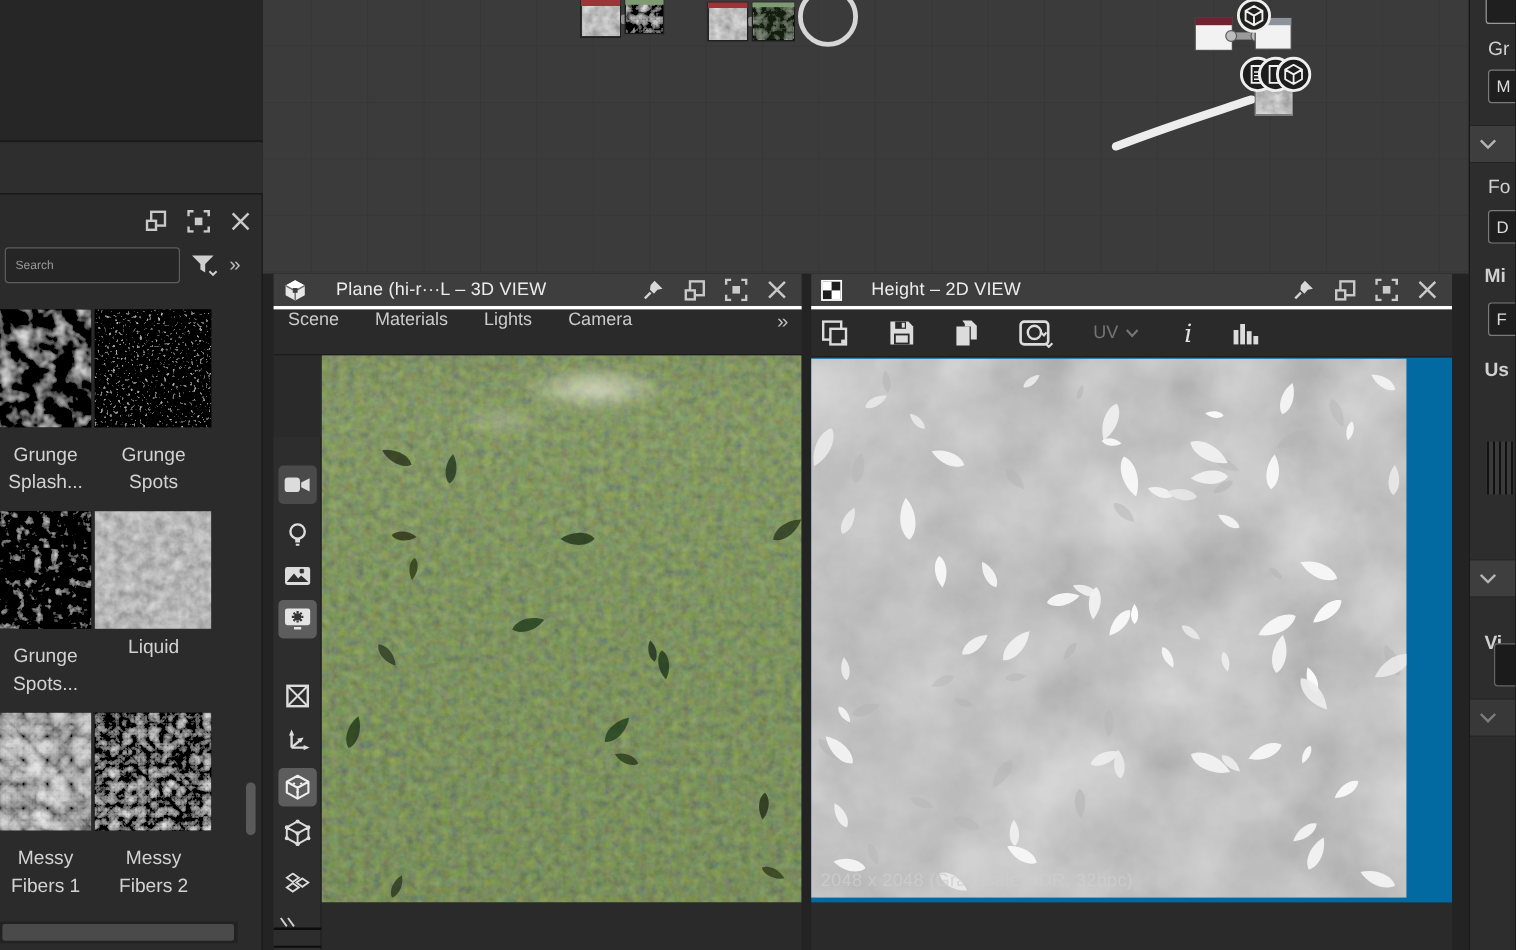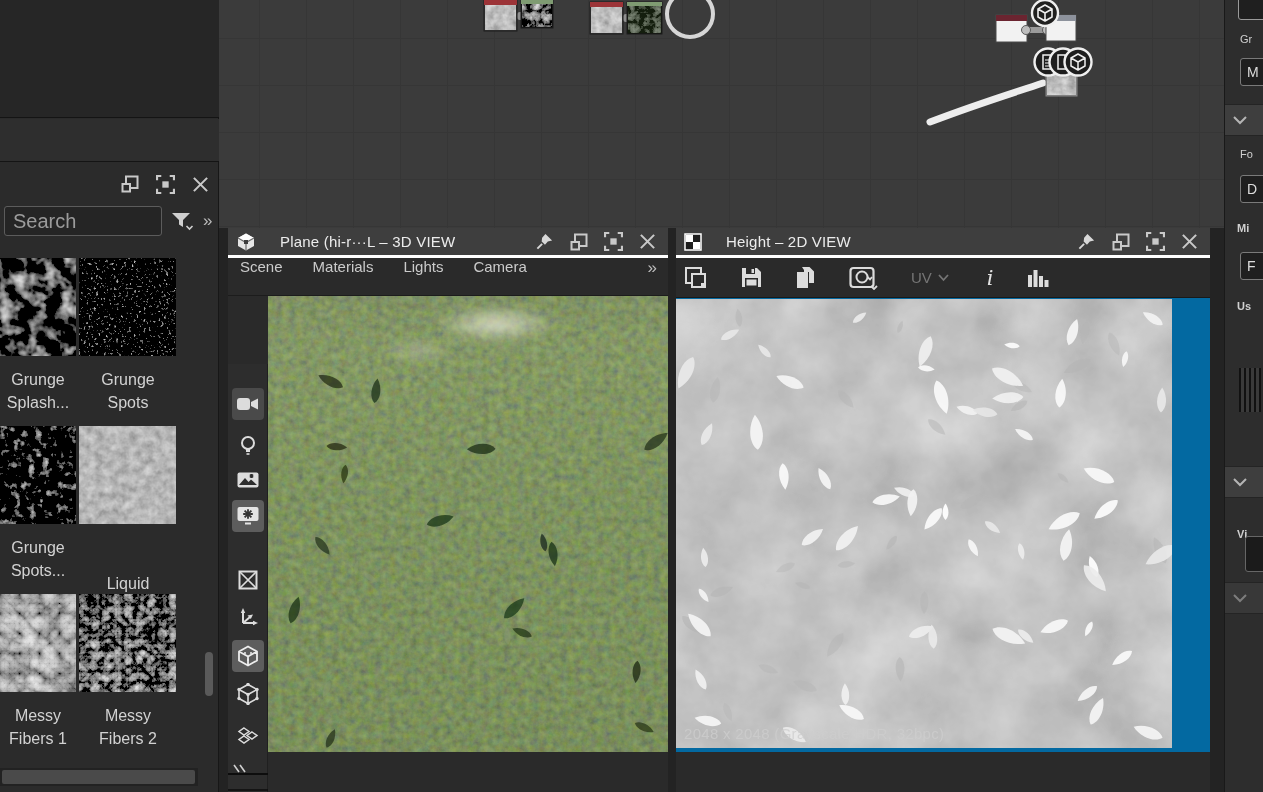--- a/index.html
+++ b/index.html
@@ -8,22 +8,22 @@
          font-family:"Liberation Sans",sans-serif;color:#d4d4d4;font-size:15px}
   .abs{position:absolute}
   .row{display:flex;align-items:center}
   .ico{display:inline-flex;align-items:center;justify-content:center;color:#c9c9c9}
   .ico svg{display:block}
   
   #library{left:0;top:0;width:219px;height:792px;background:#2b2b2b;border-right:1px solid #171717}
   .lib-topdark{left:0;top:0;width:219px;height:118px;background:#262626;border-bottom:1px solid #141414}
   .lib-strip{left:0;top:119px;width:219px;height:43px;background:#2e2e2e;border-bottom:1px solid #141414}
   .lib-winbar{left:0;top:166px;width:219px;height:36px;justify-content:flex-end;gap:17px;padding-right:10px}
-  .search-input{width:158px;height:30px;background:#252525;border:1px solid #5c5c5c;border-radius:3px;
-                color:#d8d8d8;padding:0 8px;font-size:20px;font-family:"Liberation Sans",sans-serif;outline:none}
+  .search-input{width:146px;height:30px;background:#252525;border:1px solid #5c5c5c;border-radius:3px;
+                color:#d8d8d8;padding:0 8px;font-size:10px;font-family:"Liberation Sans",sans-serif;outline:none}
   .search-input::placeholder{color:#9b9b9b}
   .lib-item-label{color:#d2d2d2;font-size:16px;line-height:1.45;text-align:center}
   .thumb{background:#000;display:block}
   .chev-txt{color:#bdbdbd;font-size:17px;letter-spacing:-1px}
   
   #graph{left:219px;top:0;width:1005px;height:228px;background-color:#3b3b3b;
          background-image:linear-gradient(#363636 1px,transparent 1px),
                           linear-gradient(90deg,#363636 1px,transparent 1px);
          background-size:47px 47px;background-position:-7px -9px}
   
@@ -34,21 +34,21 @@
   .menubar{height:38px;background:#2a2a2a;display:flex;align-items:flex-start;gap:30px;padding-left:12px;
            color:#cbcbcb;font-size:15px;border-bottom:1px solid #1c1c1c;position:relative}
   .menubar .mi{cursor:default}
   .toolcol{width:40px;background:#2d2d2d;border-right:1px solid #202020;position:relative}
   .tool32{position:absolute;left:4px;width:32px;height:32px;border-radius:4px;display:flex;align-items:center;justify-content:center}
   .tool32.on{background:#5d5d5d}
   .tool32.on2{background:#4a4a4a}
   .caption{position:absolute;left:8px;bottom:6px;color:rgba(205,205,205,.78);font-size:15px;letter-spacing:.3px}
   
   #props{left:1224px;top:0;width:39px;height:792px;background:#2d2d2d;border-left:1px solid #191919;overflow:hidden}
-  .prop-label{position:absolute;font-size:11px;color:#d0d0d0;white-space:nowrap}
+  .prop-label{position:absolute;font-size:16px;color:#d0d0d0;white-space:nowrap}
   .prop-field{position:absolute;background:#1f1f1f;border:1px solid #7a7a7a;border-radius:3px;
               color:#dcdcdc;font-size:14px;display:flex;align-items:center;padding-left:6px;white-space:nowrap}
   .sec-hdr{position:absolute;left:0;width:39px;height:32px;background:#3e3e3e;display:flex;align-items:center;padding-left:8px;
            border-top:1px solid #242424;border-bottom:1px solid #242424}
   .barcode{position:absolute;left:14px;top:368px;width:22px;height:44px;
            background:repeating-linear-gradient(90deg,#111 0 2px,#3a3a3a 2px 5px)}
 </style>
 </head>
 <body>
 
@@ -185,21 +185,21 @@
           <rect width="76" height="98" filter="url(#fSpots2)"></rect>
         </svg>
     </div>
     <div class="abs" style="left:79px;top:426px;width:97px;height:98px">
       <svg class="thumb" width="97" height="98">
           <rect width="97" height="98" fill="#6e6e6e"></rect>
           <rect width="97" height="98" filter="url(#fLiquid)" opacity=".9"></rect>
         </svg>
     </div>
     <div class="abs lib-item-label" style="left:-4px;top:536px;width:84px">Grunge Spots...</div>
-    <div class="abs lib-item-label" style="left:86px;top:572px;width:84px">Liquid</div>
+    <div class="abs lib-item-label" style="left:86px;top:528px;width:84px">Liquid</div>
 
     <div class="abs" style="left:0;top:594px;width:76px;height:98px">
       <svg class="thumb" width="76" height="98">
           <rect width="76" height="98" fill="#555"></rect>
           <rect width="76" height="98" filter="url(#fFib1)"></rect>
         </svg>
     </div>
     <div class="abs" style="left:79px;top:594px;width:97px;height:98px">
       <svg class="thumb" width="97" height="98">
           <rect width="97" height="98" fill="#111"></rect>

